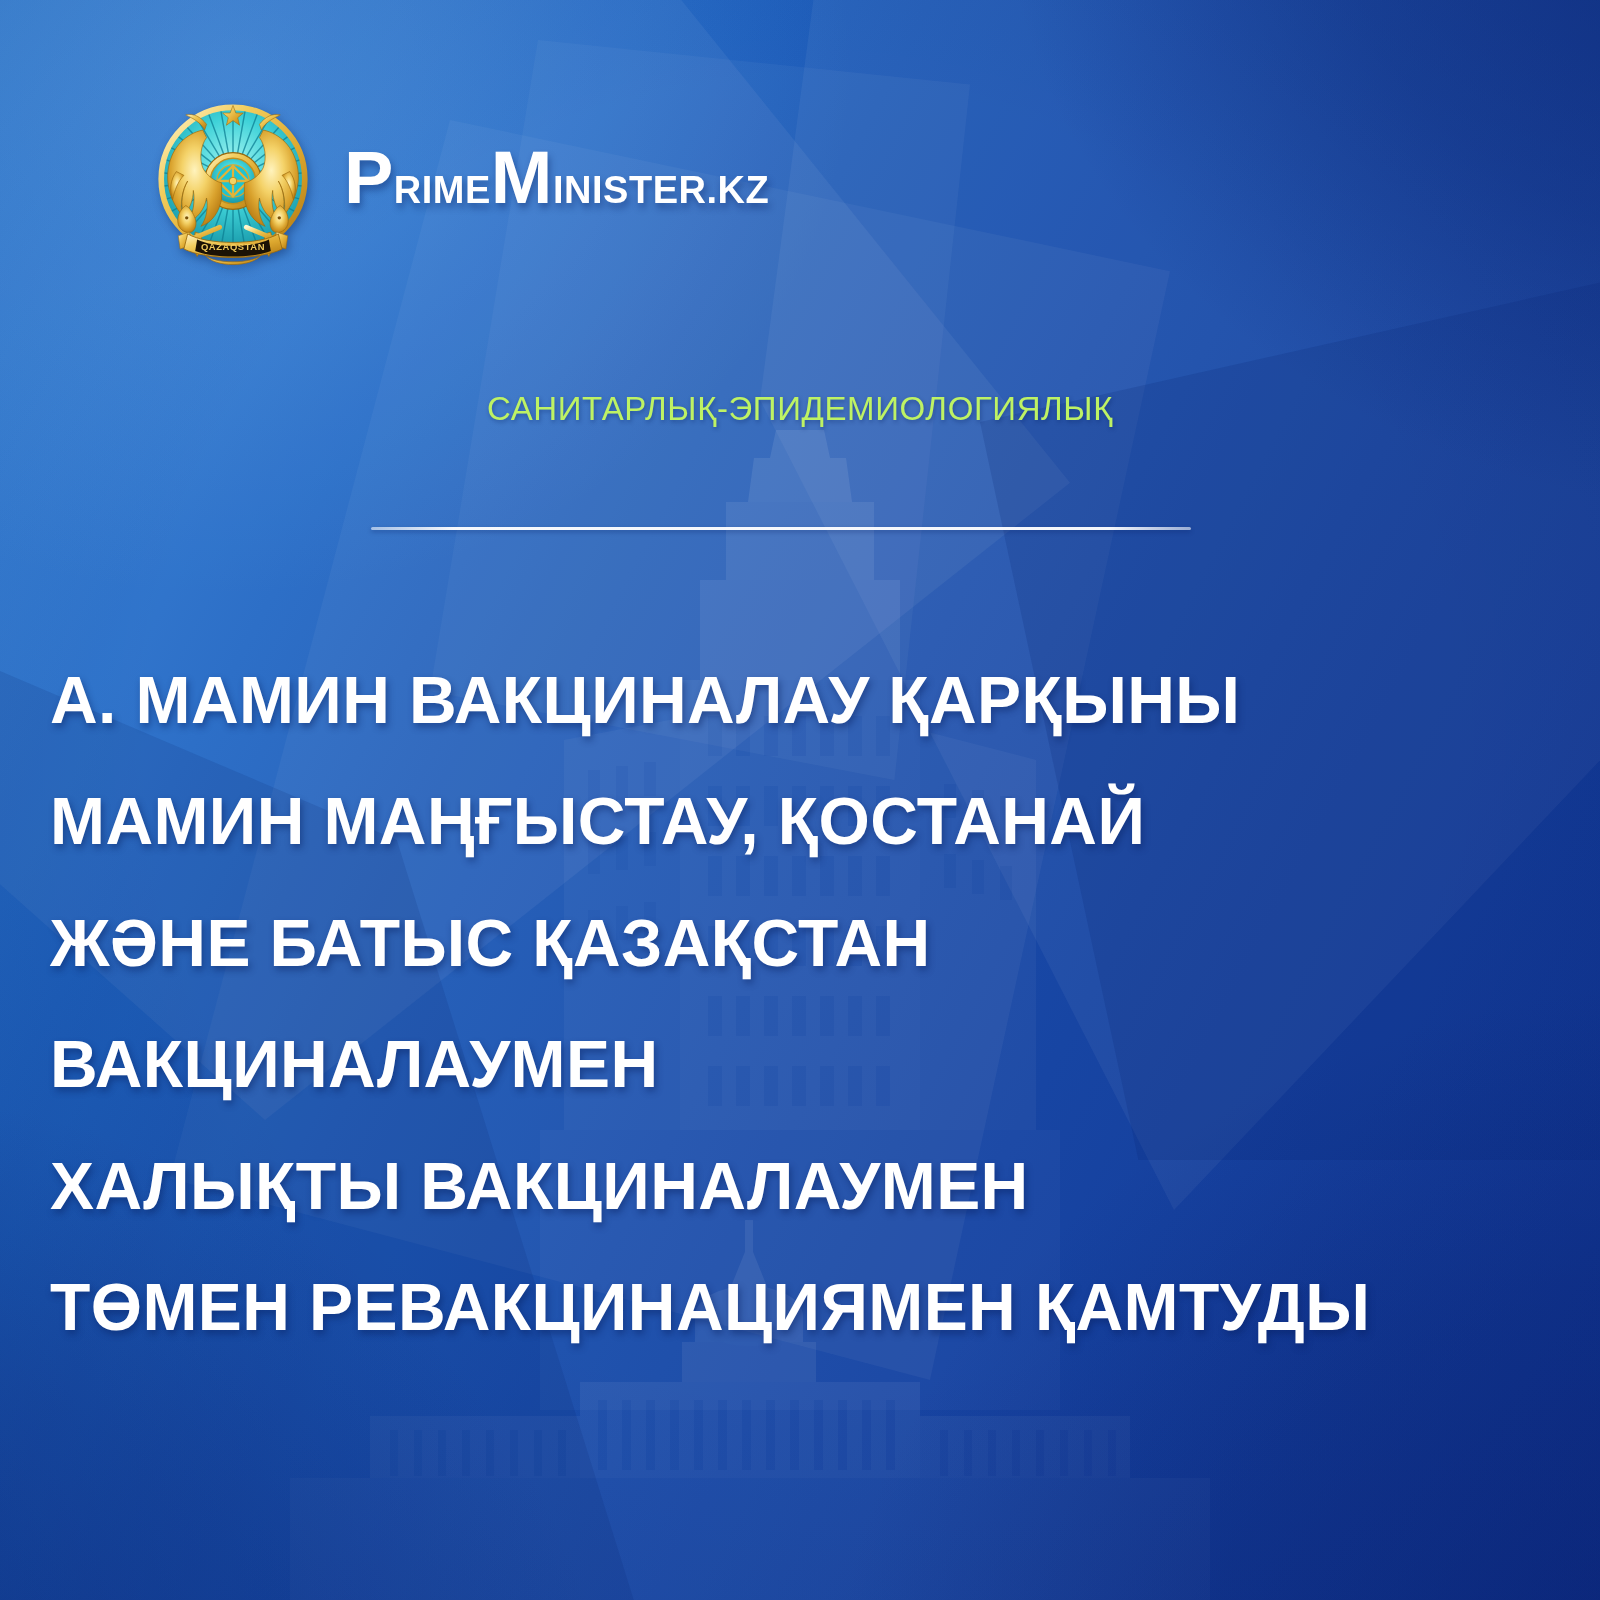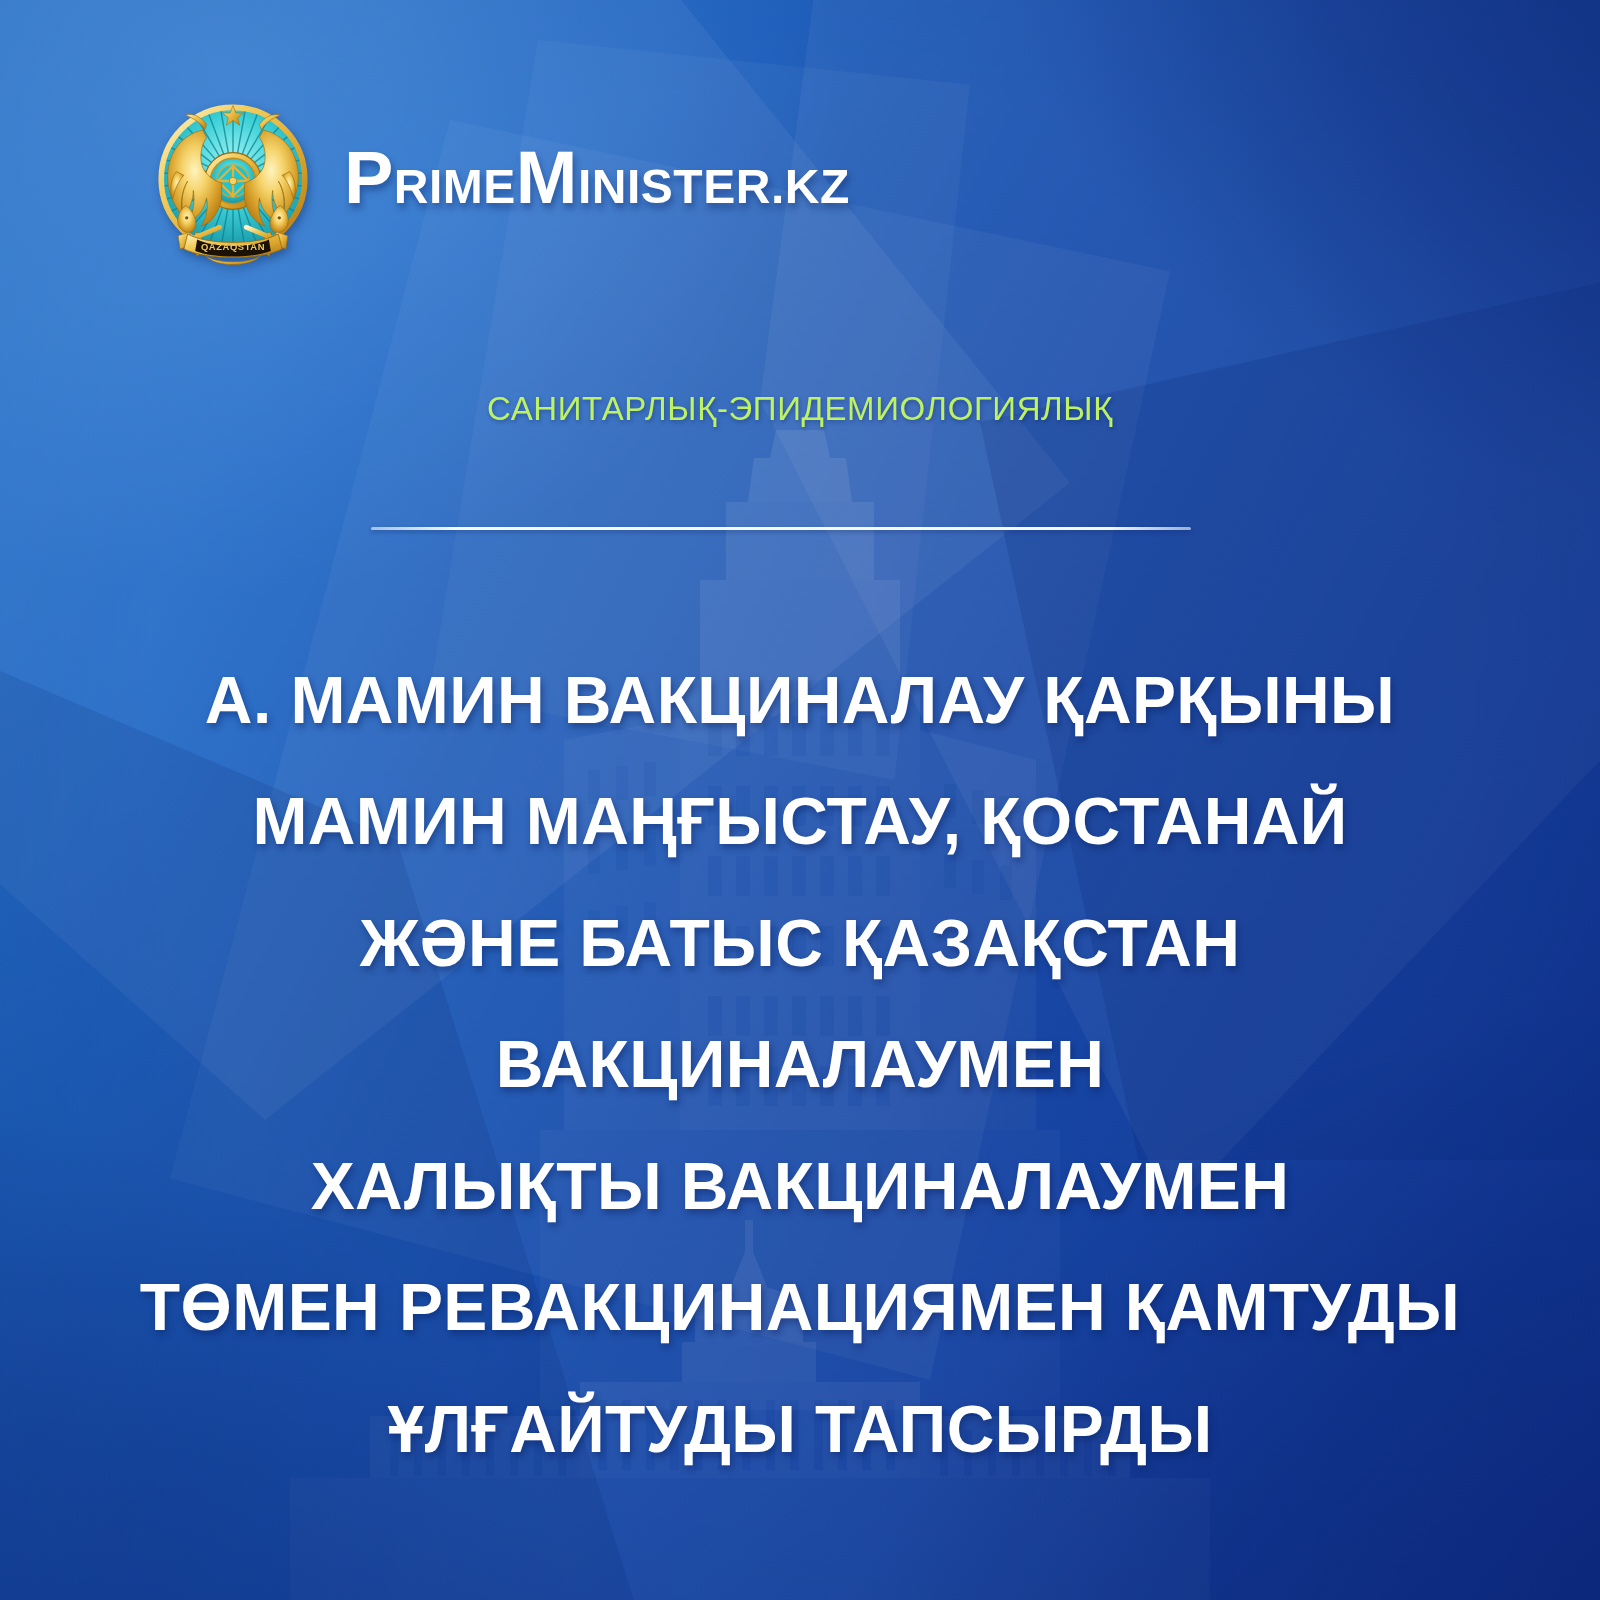--- a/index.html
+++ b/index.html
@@ -129,21 +129,21 @@
   .wordmark {
     color: #ffffff;
     font-weight: 700;
     letter-spacing: 0.5px;
     line-height: 1;
     white-space: nowrap;
     text-shadow: 2px 5px 7px rgba(8,32,96,0.42);
     padding-bottom: 6px;
   }
   .wm-big { font-size: 74px; }
-  .wm-small { font-size: 48px; }
+  .wm-small { font-size: 38px; }
 
   
   .subtitle {
     position: absolute;
     left: 0;
     right: 0;
     top: 381px;
     text-align: center;
     color: #bef264;
     font-size: 33px;
@@ -168,21 +168,21 @@
     box-shadow: 0 2px 4px rgba(8,32,96,0.35);
     border-radius: 2px;
   }
 
   
   .headline {
     position: absolute;
     left: 50px;
     right: 50px;
     top: 640px;
-    text-align: center;
+    text-align: left;
     color: #ffffff;
     font-weight: 700;
     font-size: 66px;
     line-height: 1.84;
     letter-spacing: 0.4px;
     text-shadow: 2px 4px 7px rgba(6,28,92,0.45);
   }
   .headline span { display: block; }
 </style>
 </head>
@@ -488,17 +488,16 @@
     </div>
 
     <div class="divider"></div>
 
     <div class="headline">
       <span>А. МАМИН ВАКЦИНАЛАУ ҚАРҚЫНЫ</span>
       <span>МАМИН МАҢҒЫСТАУ, ҚОСТАНАЙ</span>
       <span>ЖӘНЕ БАТЫС ҚАЗАҚСТАН ВАКЦИНАЛАУМЕН</span>
       <span>ХАЛЫҚТЫ ВАКЦИНАЛАУМЕН</span>
       <span>ТӨМЕН РЕВАКЦИНАЦИЯМЕН ҚАМТУДЫ</span>
-      <span>ҰЛҒАЙТУДЫ ТАПСЫРДЫ</span>
     </div>
 
   </div>
 </div>
 
 </body></html>

